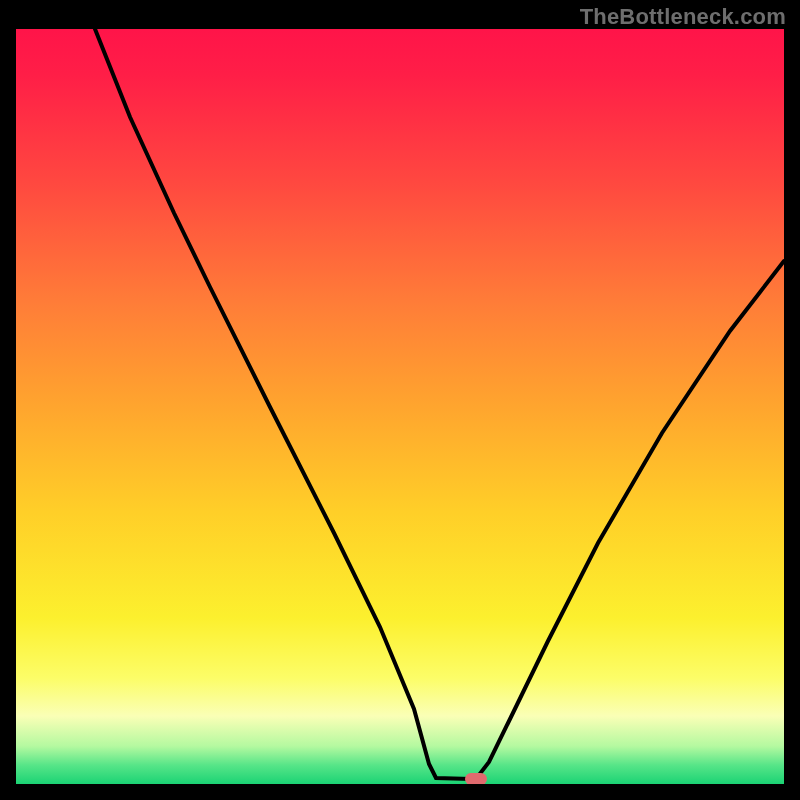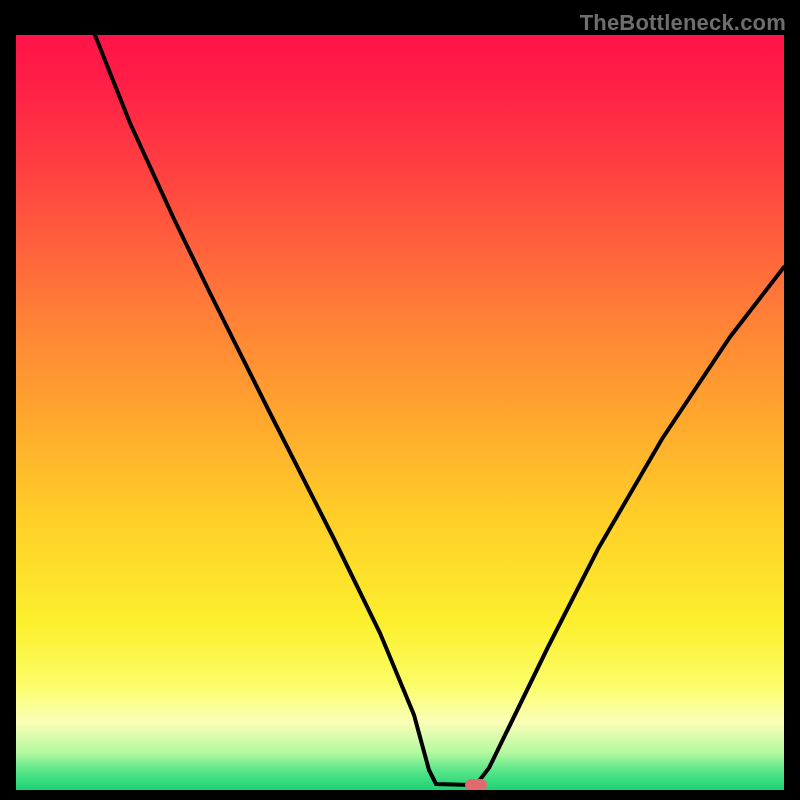--- a/index.html
+++ b/index.html
@@ -6,21 +6,21 @@
     margin: 0;
     padding: 0;
     width: 800px;
     height: 800px;
     background: #000;
     overflow: hidden;
   }
   .frame {
     position: absolute;
     left: 0;
-    top: 6px;
+    top: 0;
     width: 800px;
     height: 612px;
     background: #000;
   }
   .plot {
     position: absolute;
     left: 16px;
     top: 29px;
     width: 768px;
     height: 755px;

